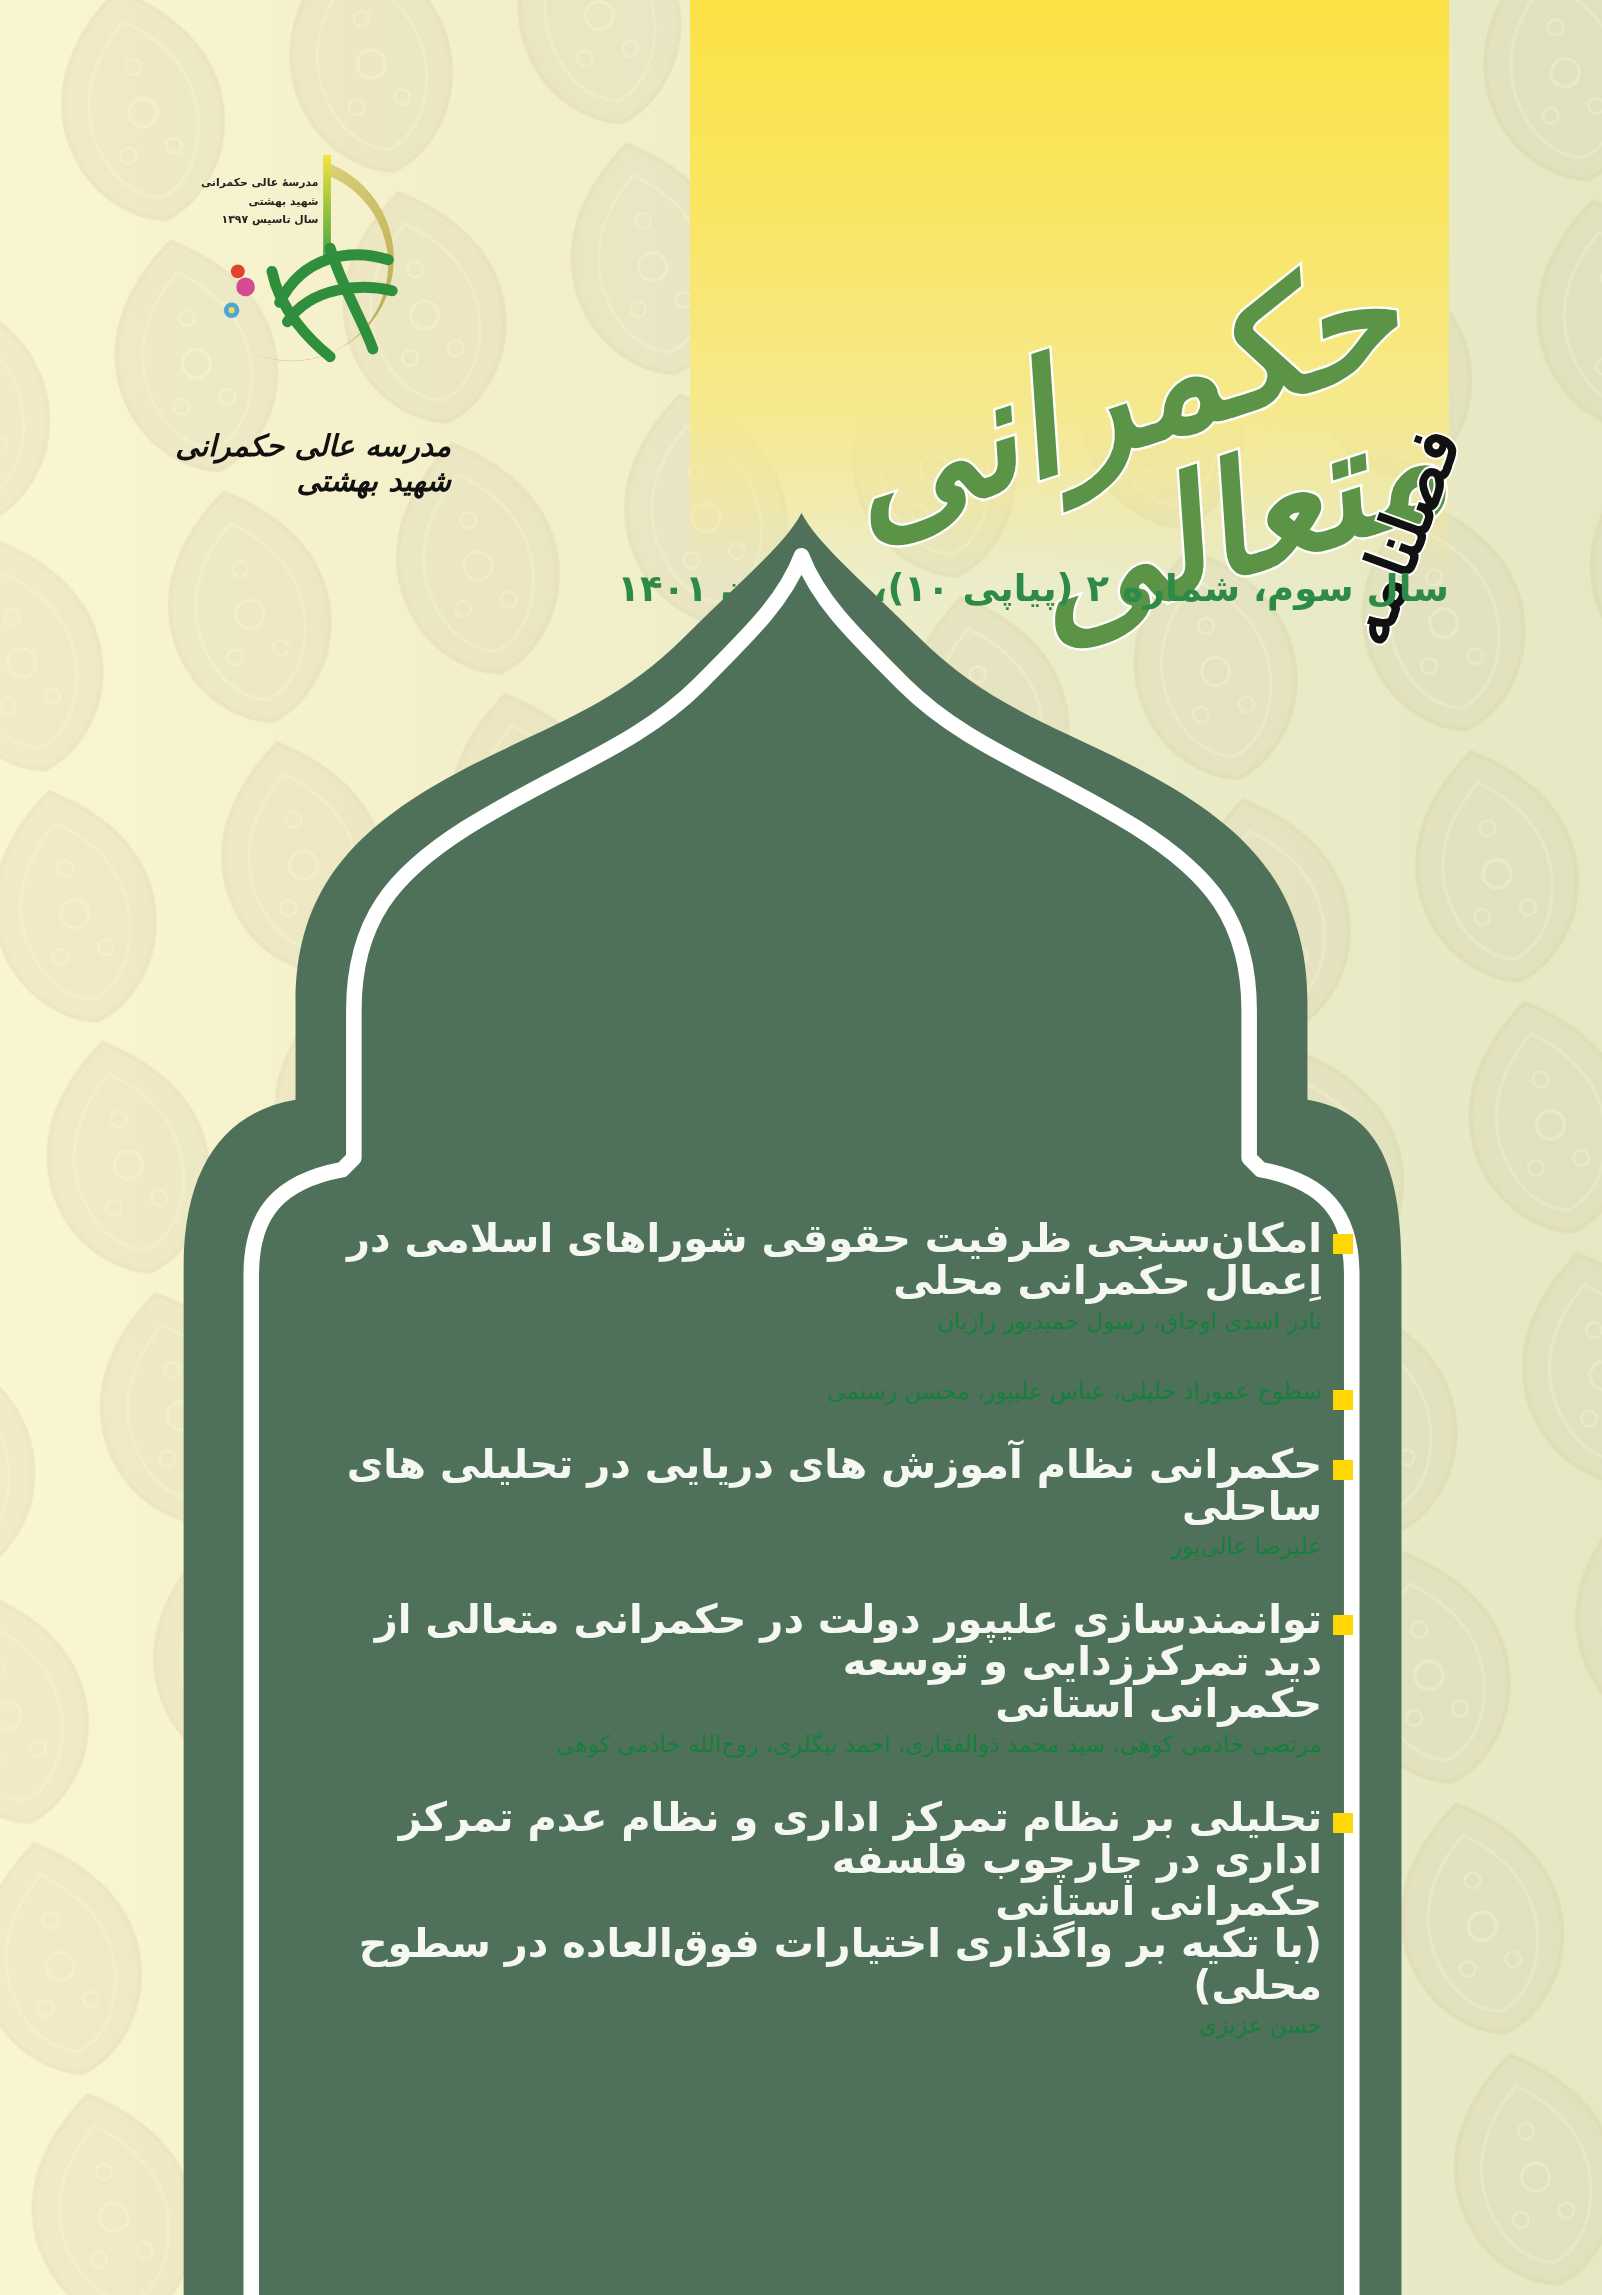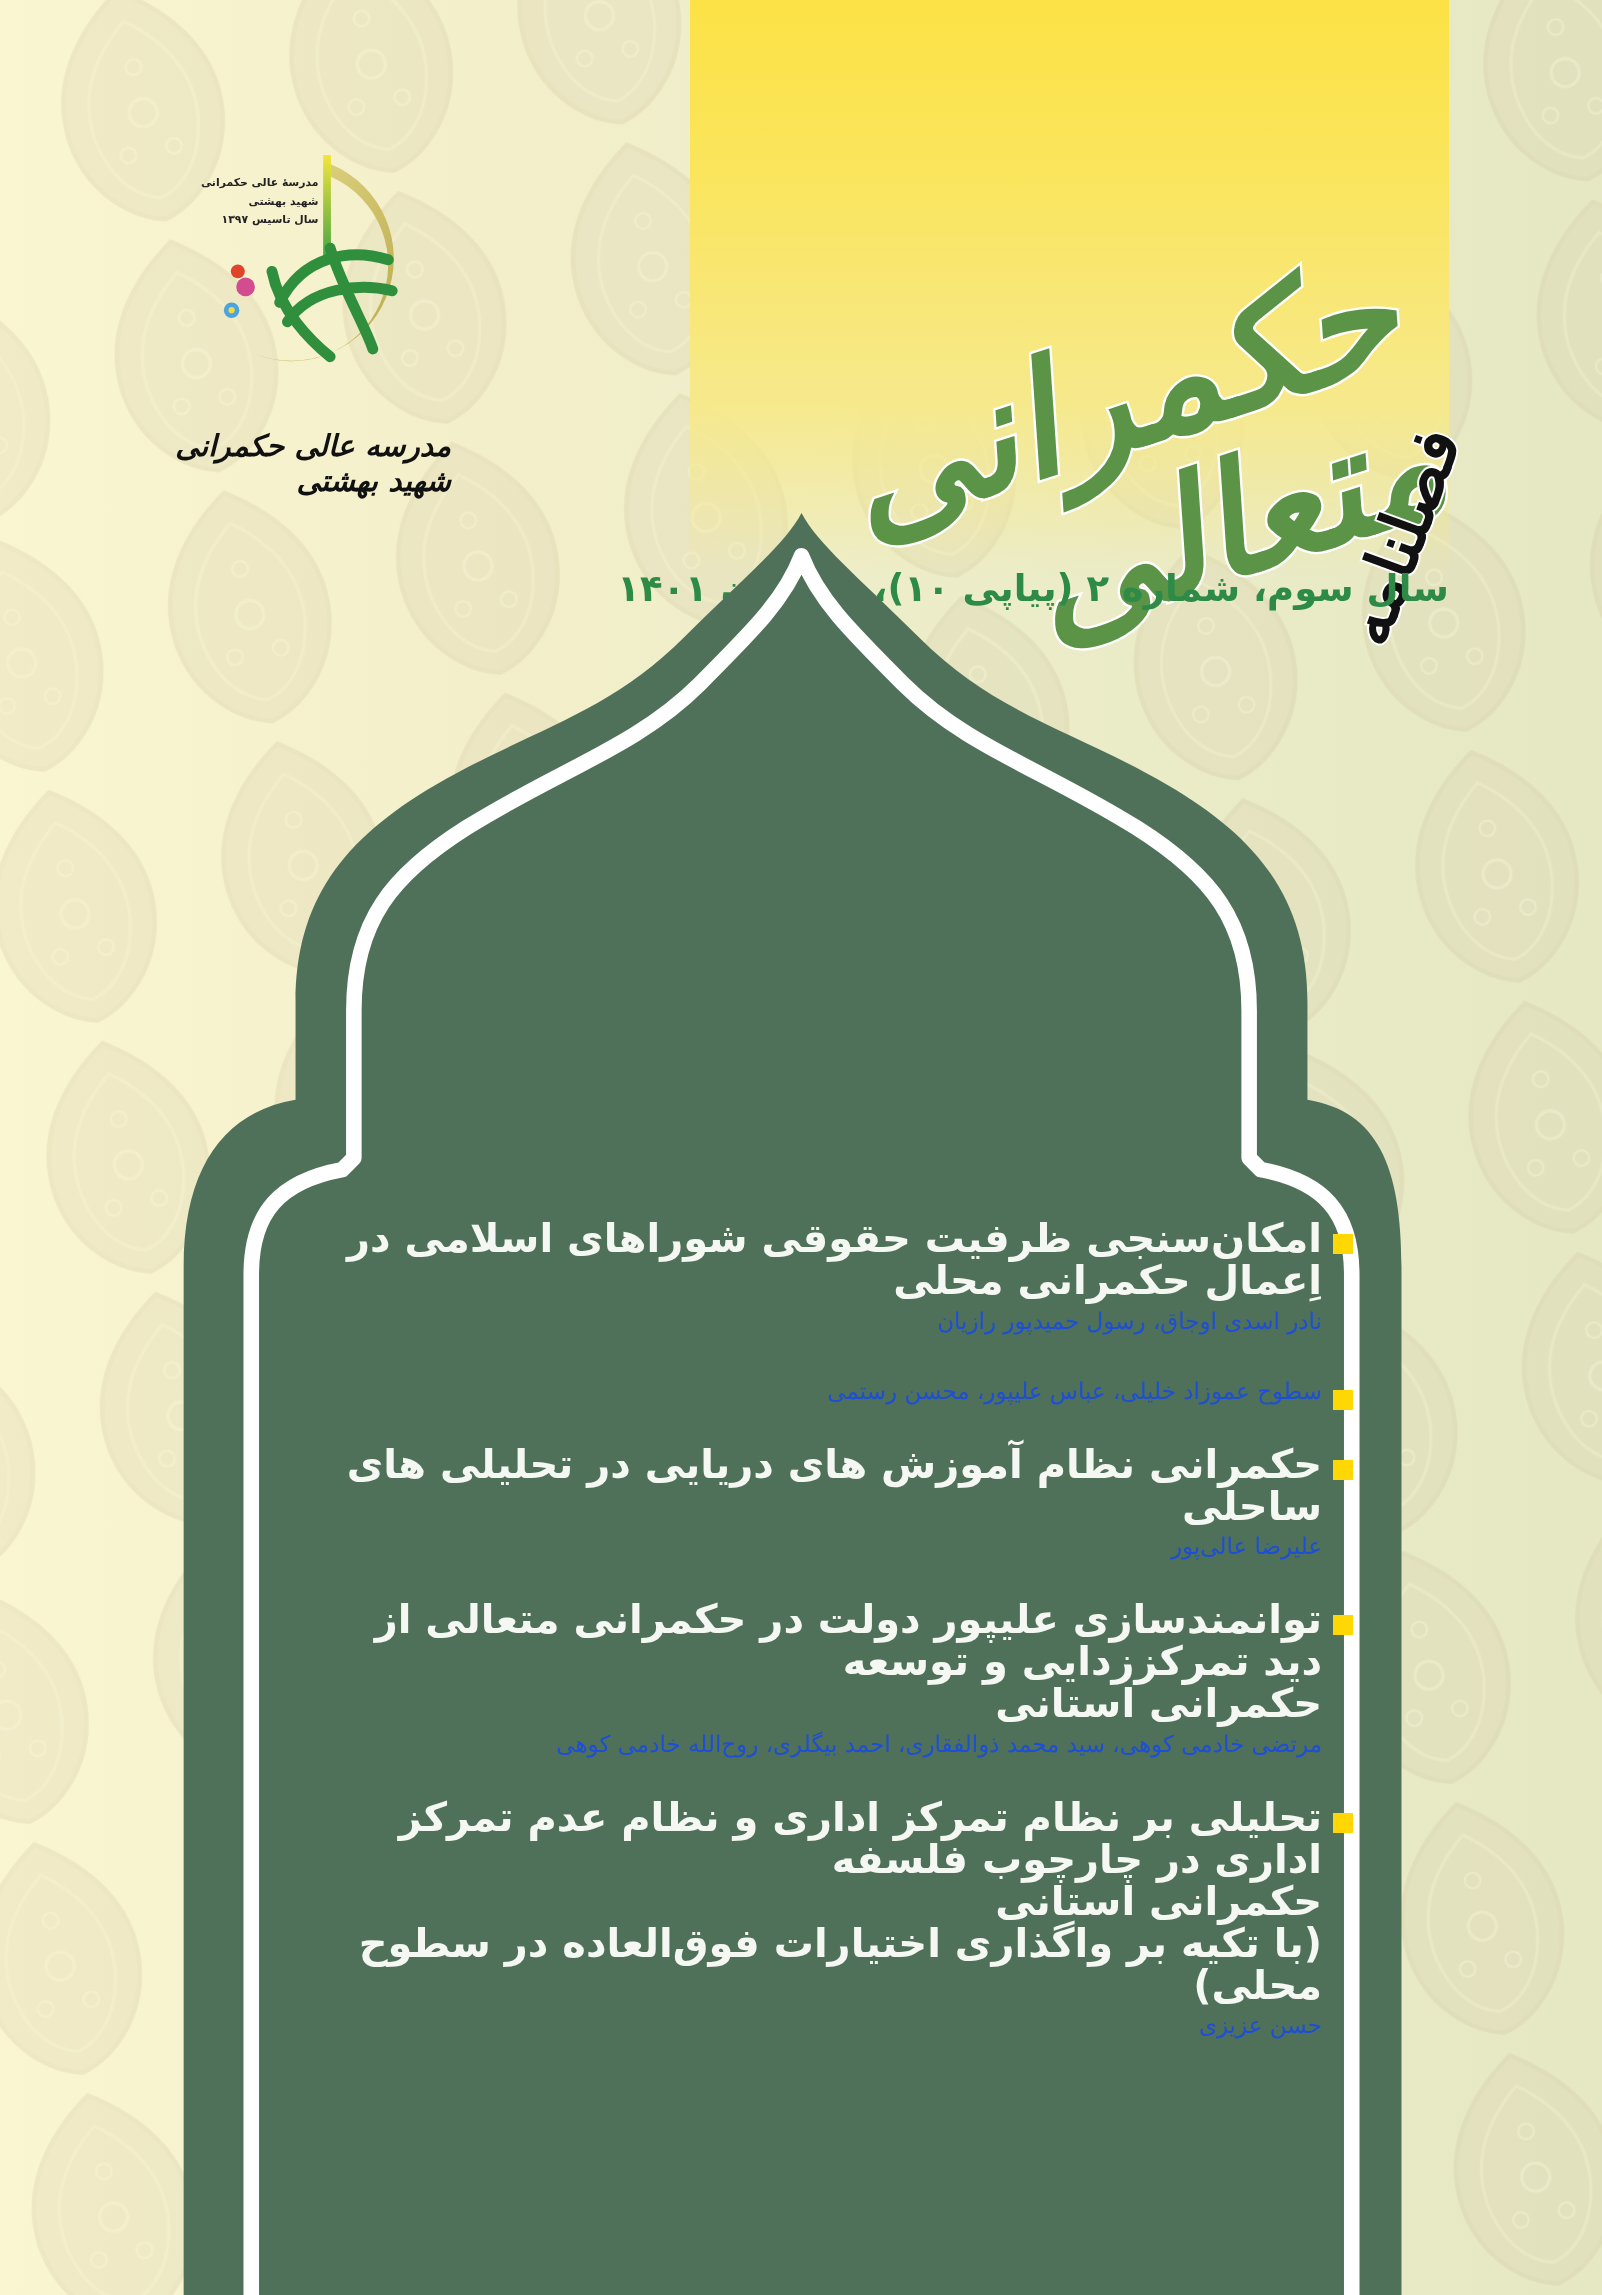--- a/index.html
+++ b/index.html
@@ -57,21 +57,21 @@
   .article { position: relative; padding-right: 0; margin-bottom: 34px; }
   .article .bullet {
     position: absolute; right: -31px; top: 17px; width: 20px; height: 20px; background: #FFD705;
   }
   .article .title {
     color: #F5F7F2; font-family: "DejaVu Sans", sans-serif; font-weight: bold;
     font-size: 40px; line-height: 42px; text-align: right;
   }
   .article .title div { display: block; }
   .article .authors {
-    color: #1d4ed8; font-family: "DejaVu Serif", serif; font-size: 23px; line-height: 36px;
+    color: #15803d; font-family: "DejaVu Serif", serif; font-size: 23px; line-height: 36px;
     text-align: right; margin-top: 1.6px;
   }
 </style>
 </head>
 <body>
 
 <div class="bg-base"></div>
 
 <svg class="bg-pattern" viewBox="0 0 2062 2953" preserveAspectRatio="none">
   <defs>

